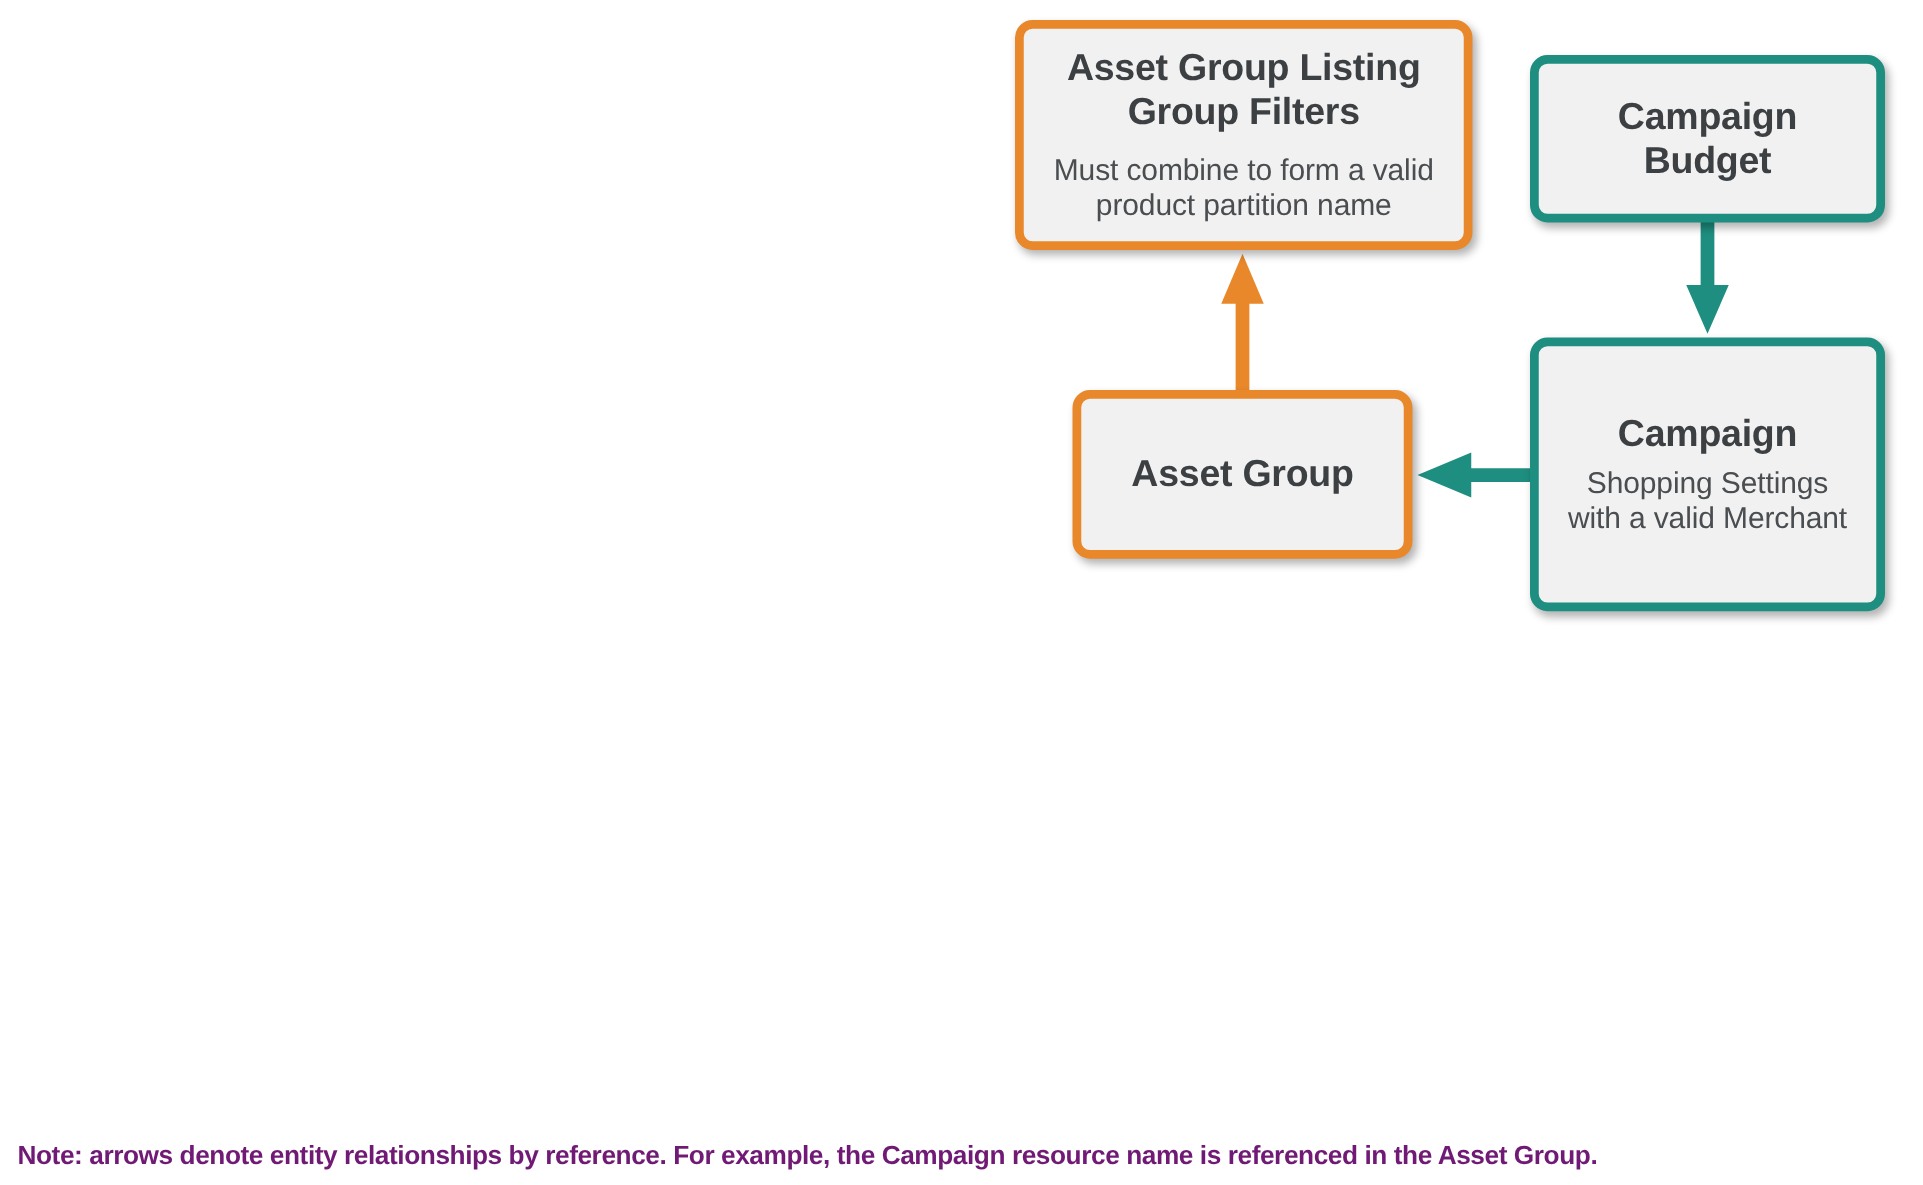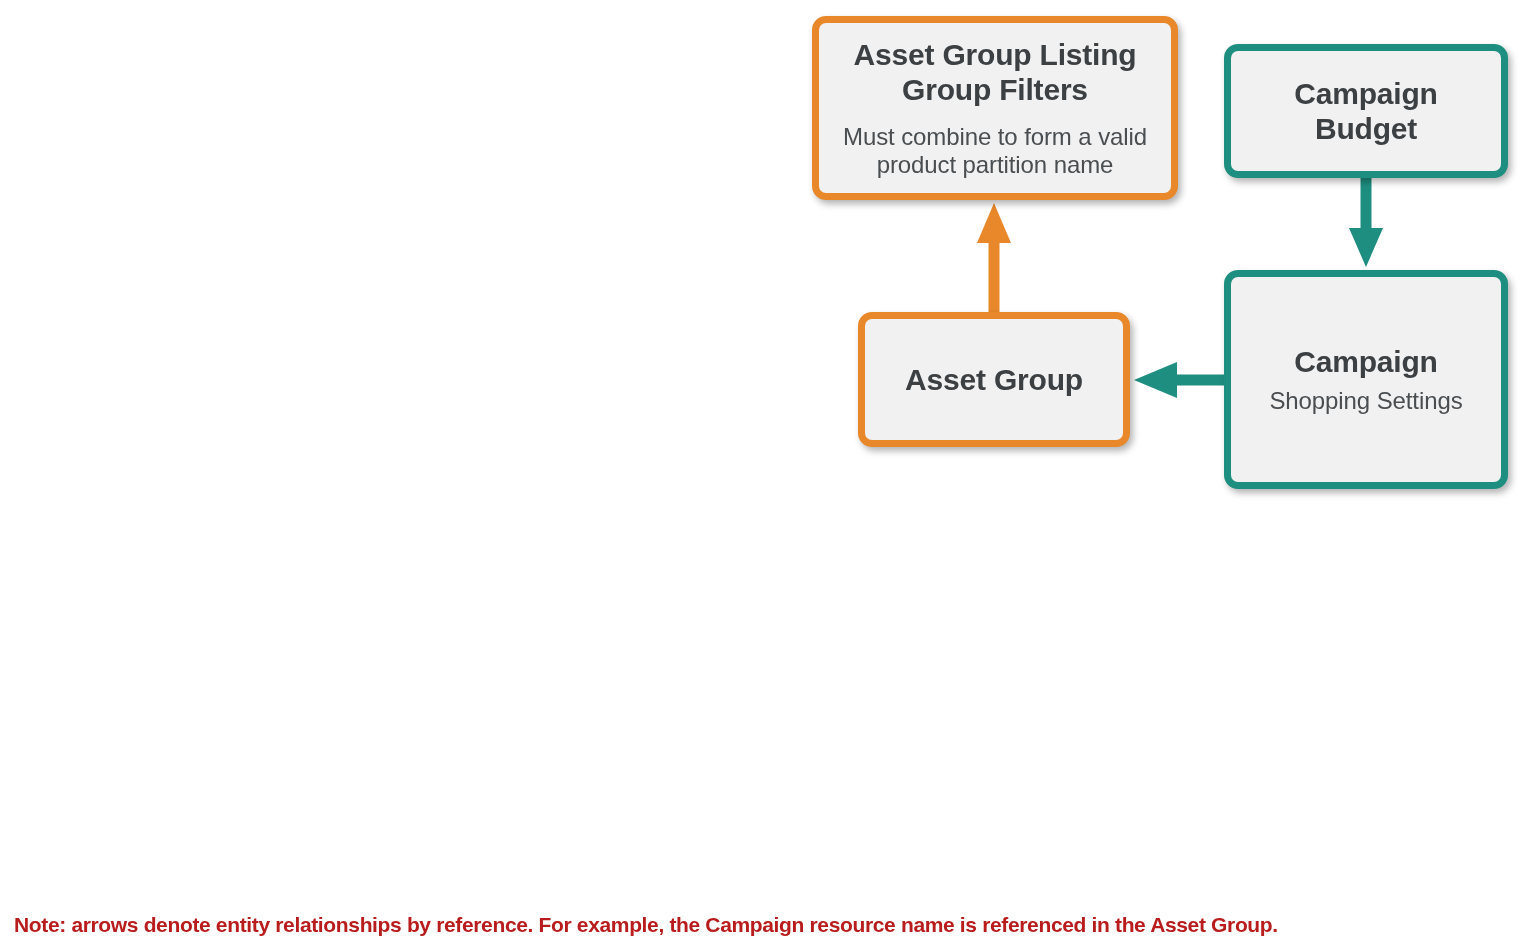--- a/index.html
+++ b/index.html
@@ -74,21 +74,21 @@
     pointer-events: none;
   }
 
   
   #footer-note {
     position: absolute;
     left: 14px;
     top: 913px;
     font-size: 21px;
     font-weight: bold;
-    color: #b91c1c;
+    color: #701a75;
     letter-spacing: -0.35px;
     white-space: nowrap;
   }
 </style>
 </head>
 <body>
 
 <div id="canvas">
 
   <svg id="connectors" viewBox="0 0 1538 948" width="1538" height="948" xmlns="http://www.w3.org/2000/svg">
@@ -132,18 +132,19 @@
       <div>Asset Group</div>
     </div>
   </div>
 
   <div class="node teal" id="node-campaign" style="left:1224px; top:270px; width:284px; height:219px;">
     <div class="node-title">
       <div>Campaign</div>
     </div>
     <div class="node-desc">
       <div>Shopping Settings</div>
+      <div>with a valid Merchant</div>
     </div>
   </div>
 
   <div id="footer-note">Note: arrows denote entity relationships by reference. For example, the Campaign resource name is referenced in the Asset Group.</div>
 
 </div>
 
 </body></html>

